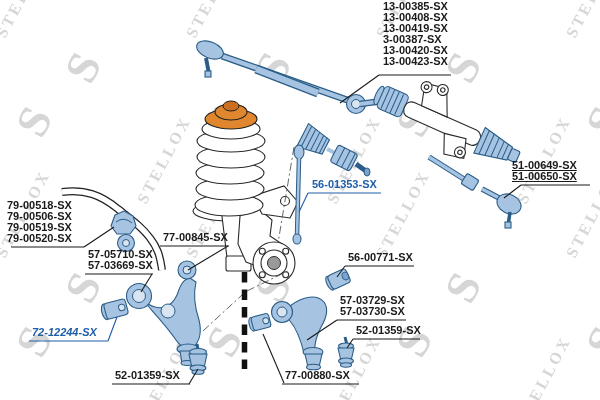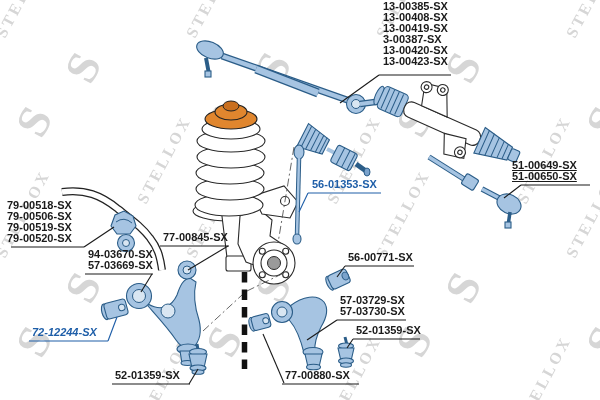--- a/index.html
+++ b/index.html
@@ -289,21 +289,21 @@
       <div class="part-label" style="left: 7px; top: 200px;">
         <div>79-00518-SX</div>
         <div>79-00506-SX</div>
         <div>79-00519-SX</div>
         <div>79-00520-SX</div>
       </div>
       <div class="part-label" style="left: 163px; top: 232px;">
         <div>77-00845-SX</div>
       </div>
       <div class="part-label" style="left: 88px; top: 249px;">
-        <div>94-03670-SX</div>
+        <div>57-05710-SX</div>
         <div>57-03669-SX</div>
       </div>
       <div class="part-label link" style="left: 32px; top: 327px; font-style: italic;">
         <div>72-12244-SX</div>
       </div>
       <div class="part-label" style="left: 115px; top: 370px;">
         <div>52-01359-SX</div>
       </div>
       <div class="part-label" style="left: 285px; top: 370px; text-align: center;">
         <div>77-00880-SX</div>

